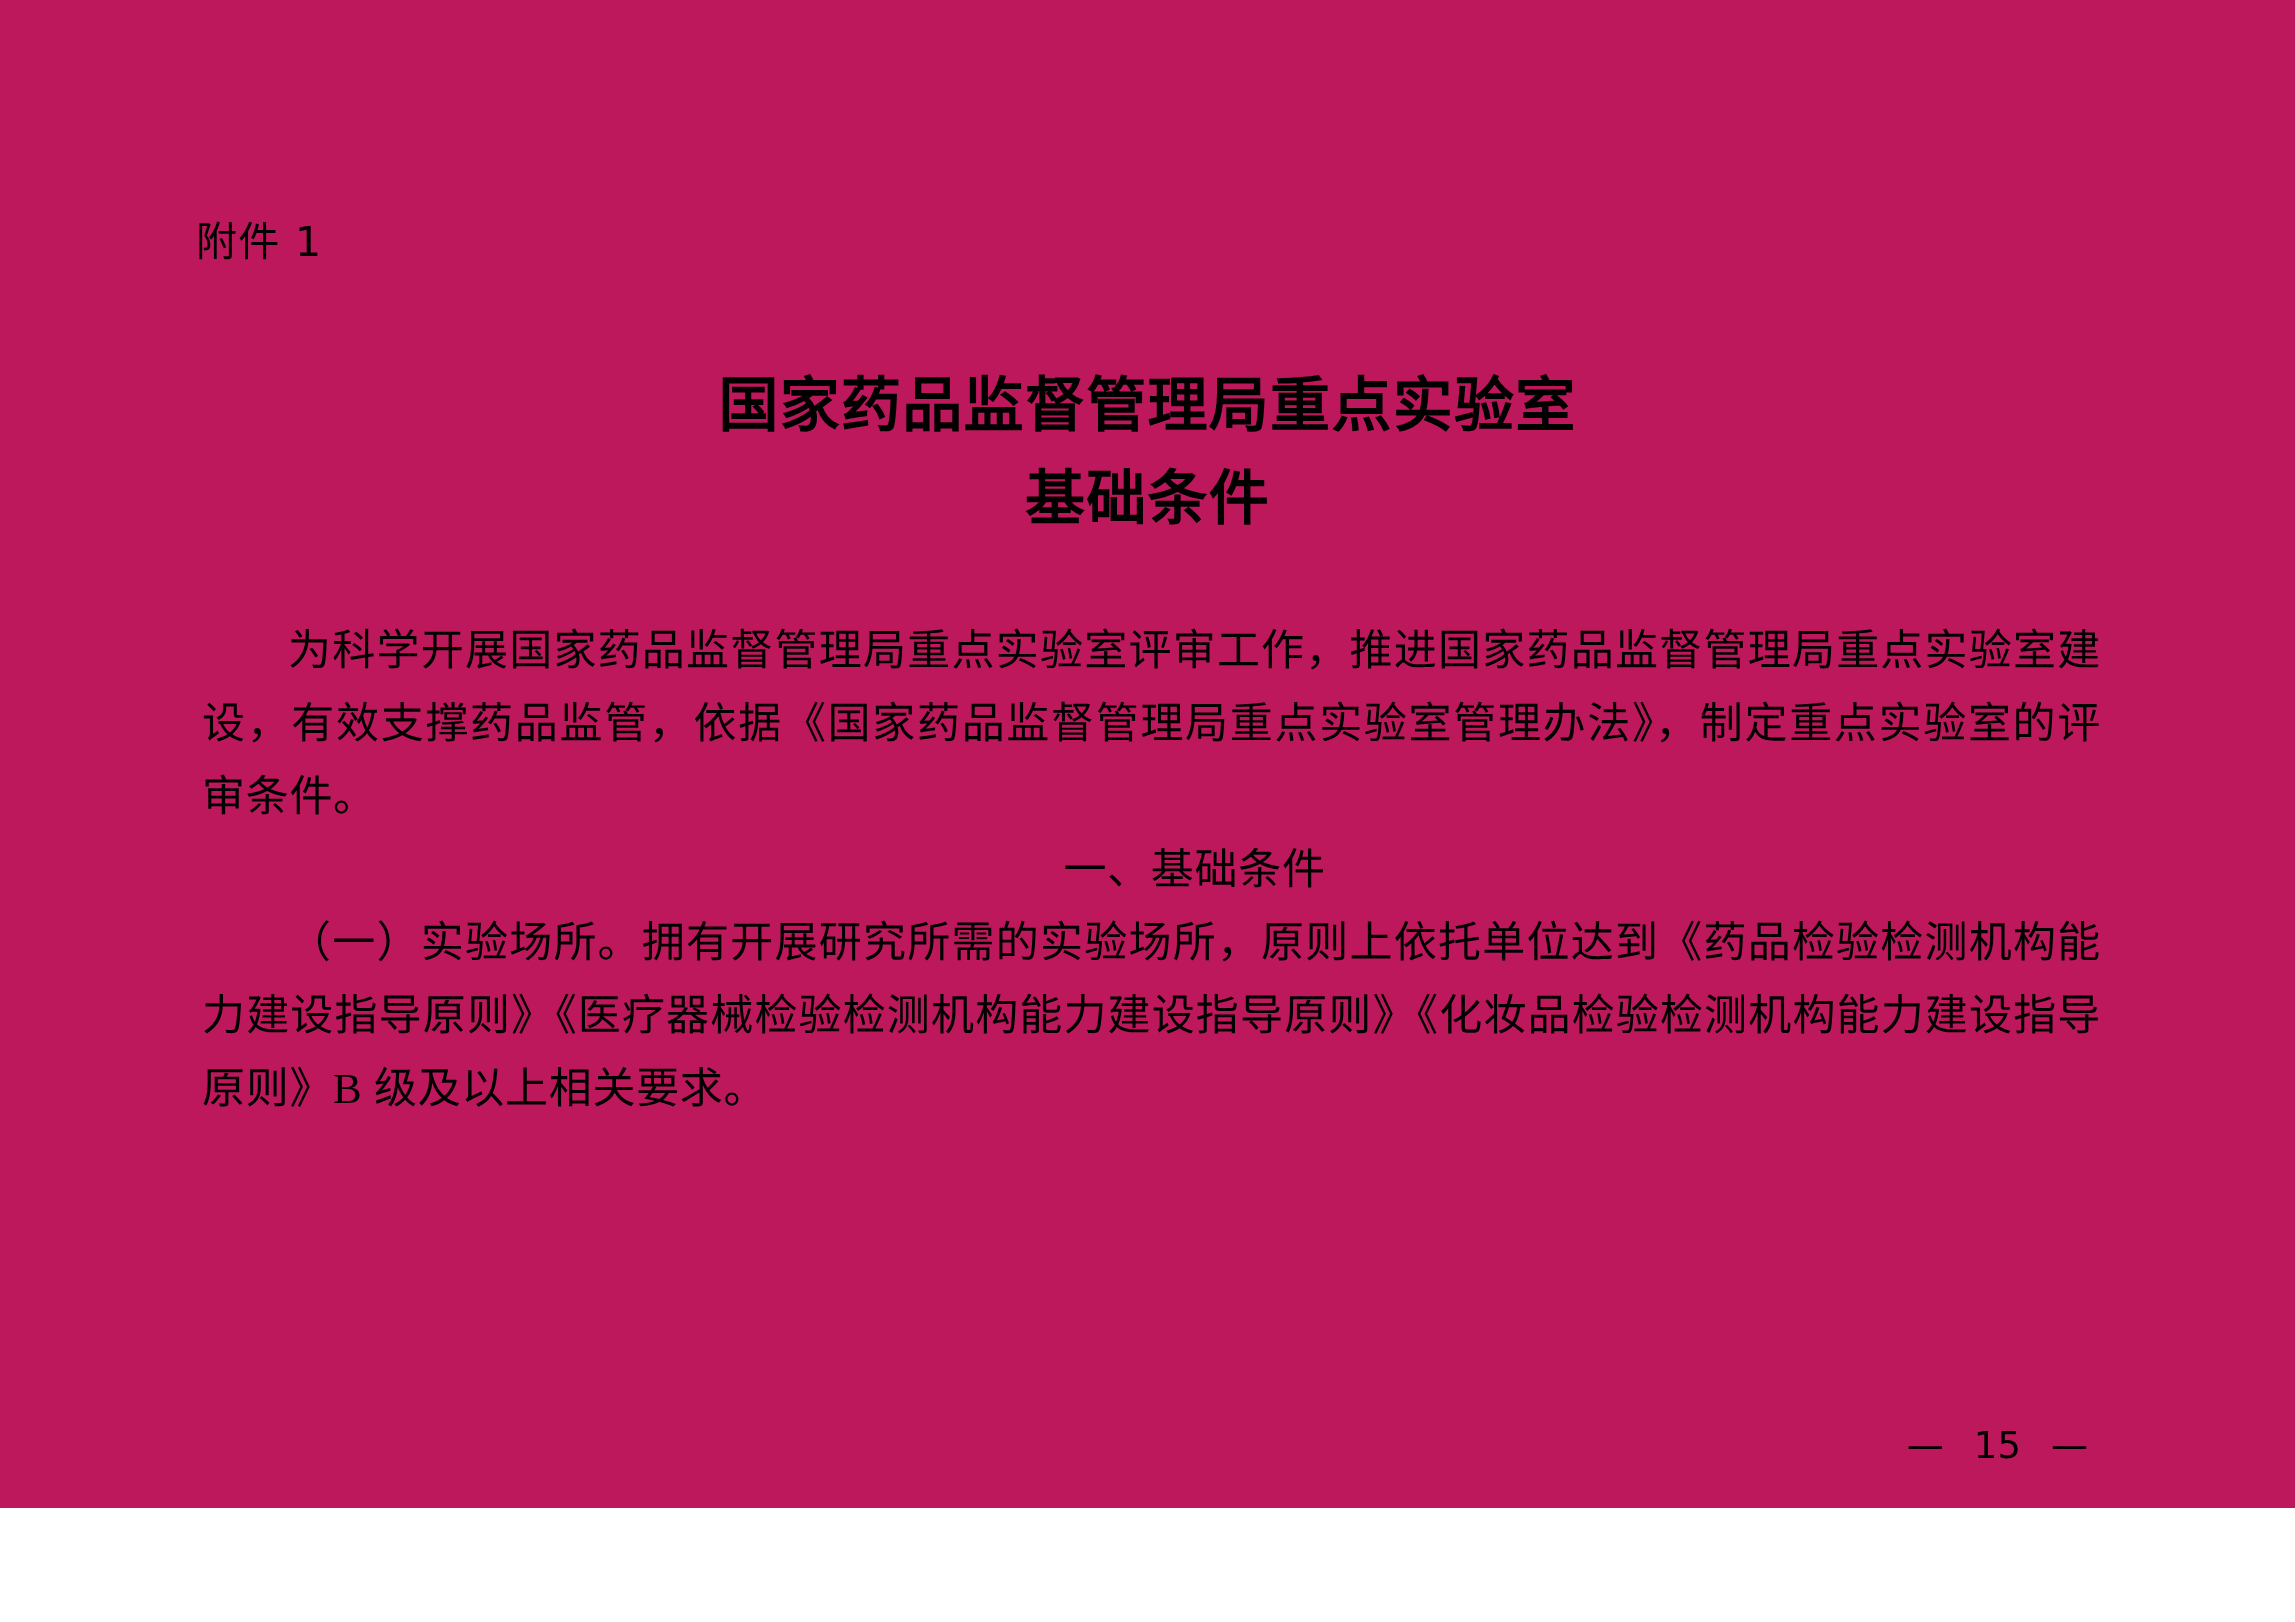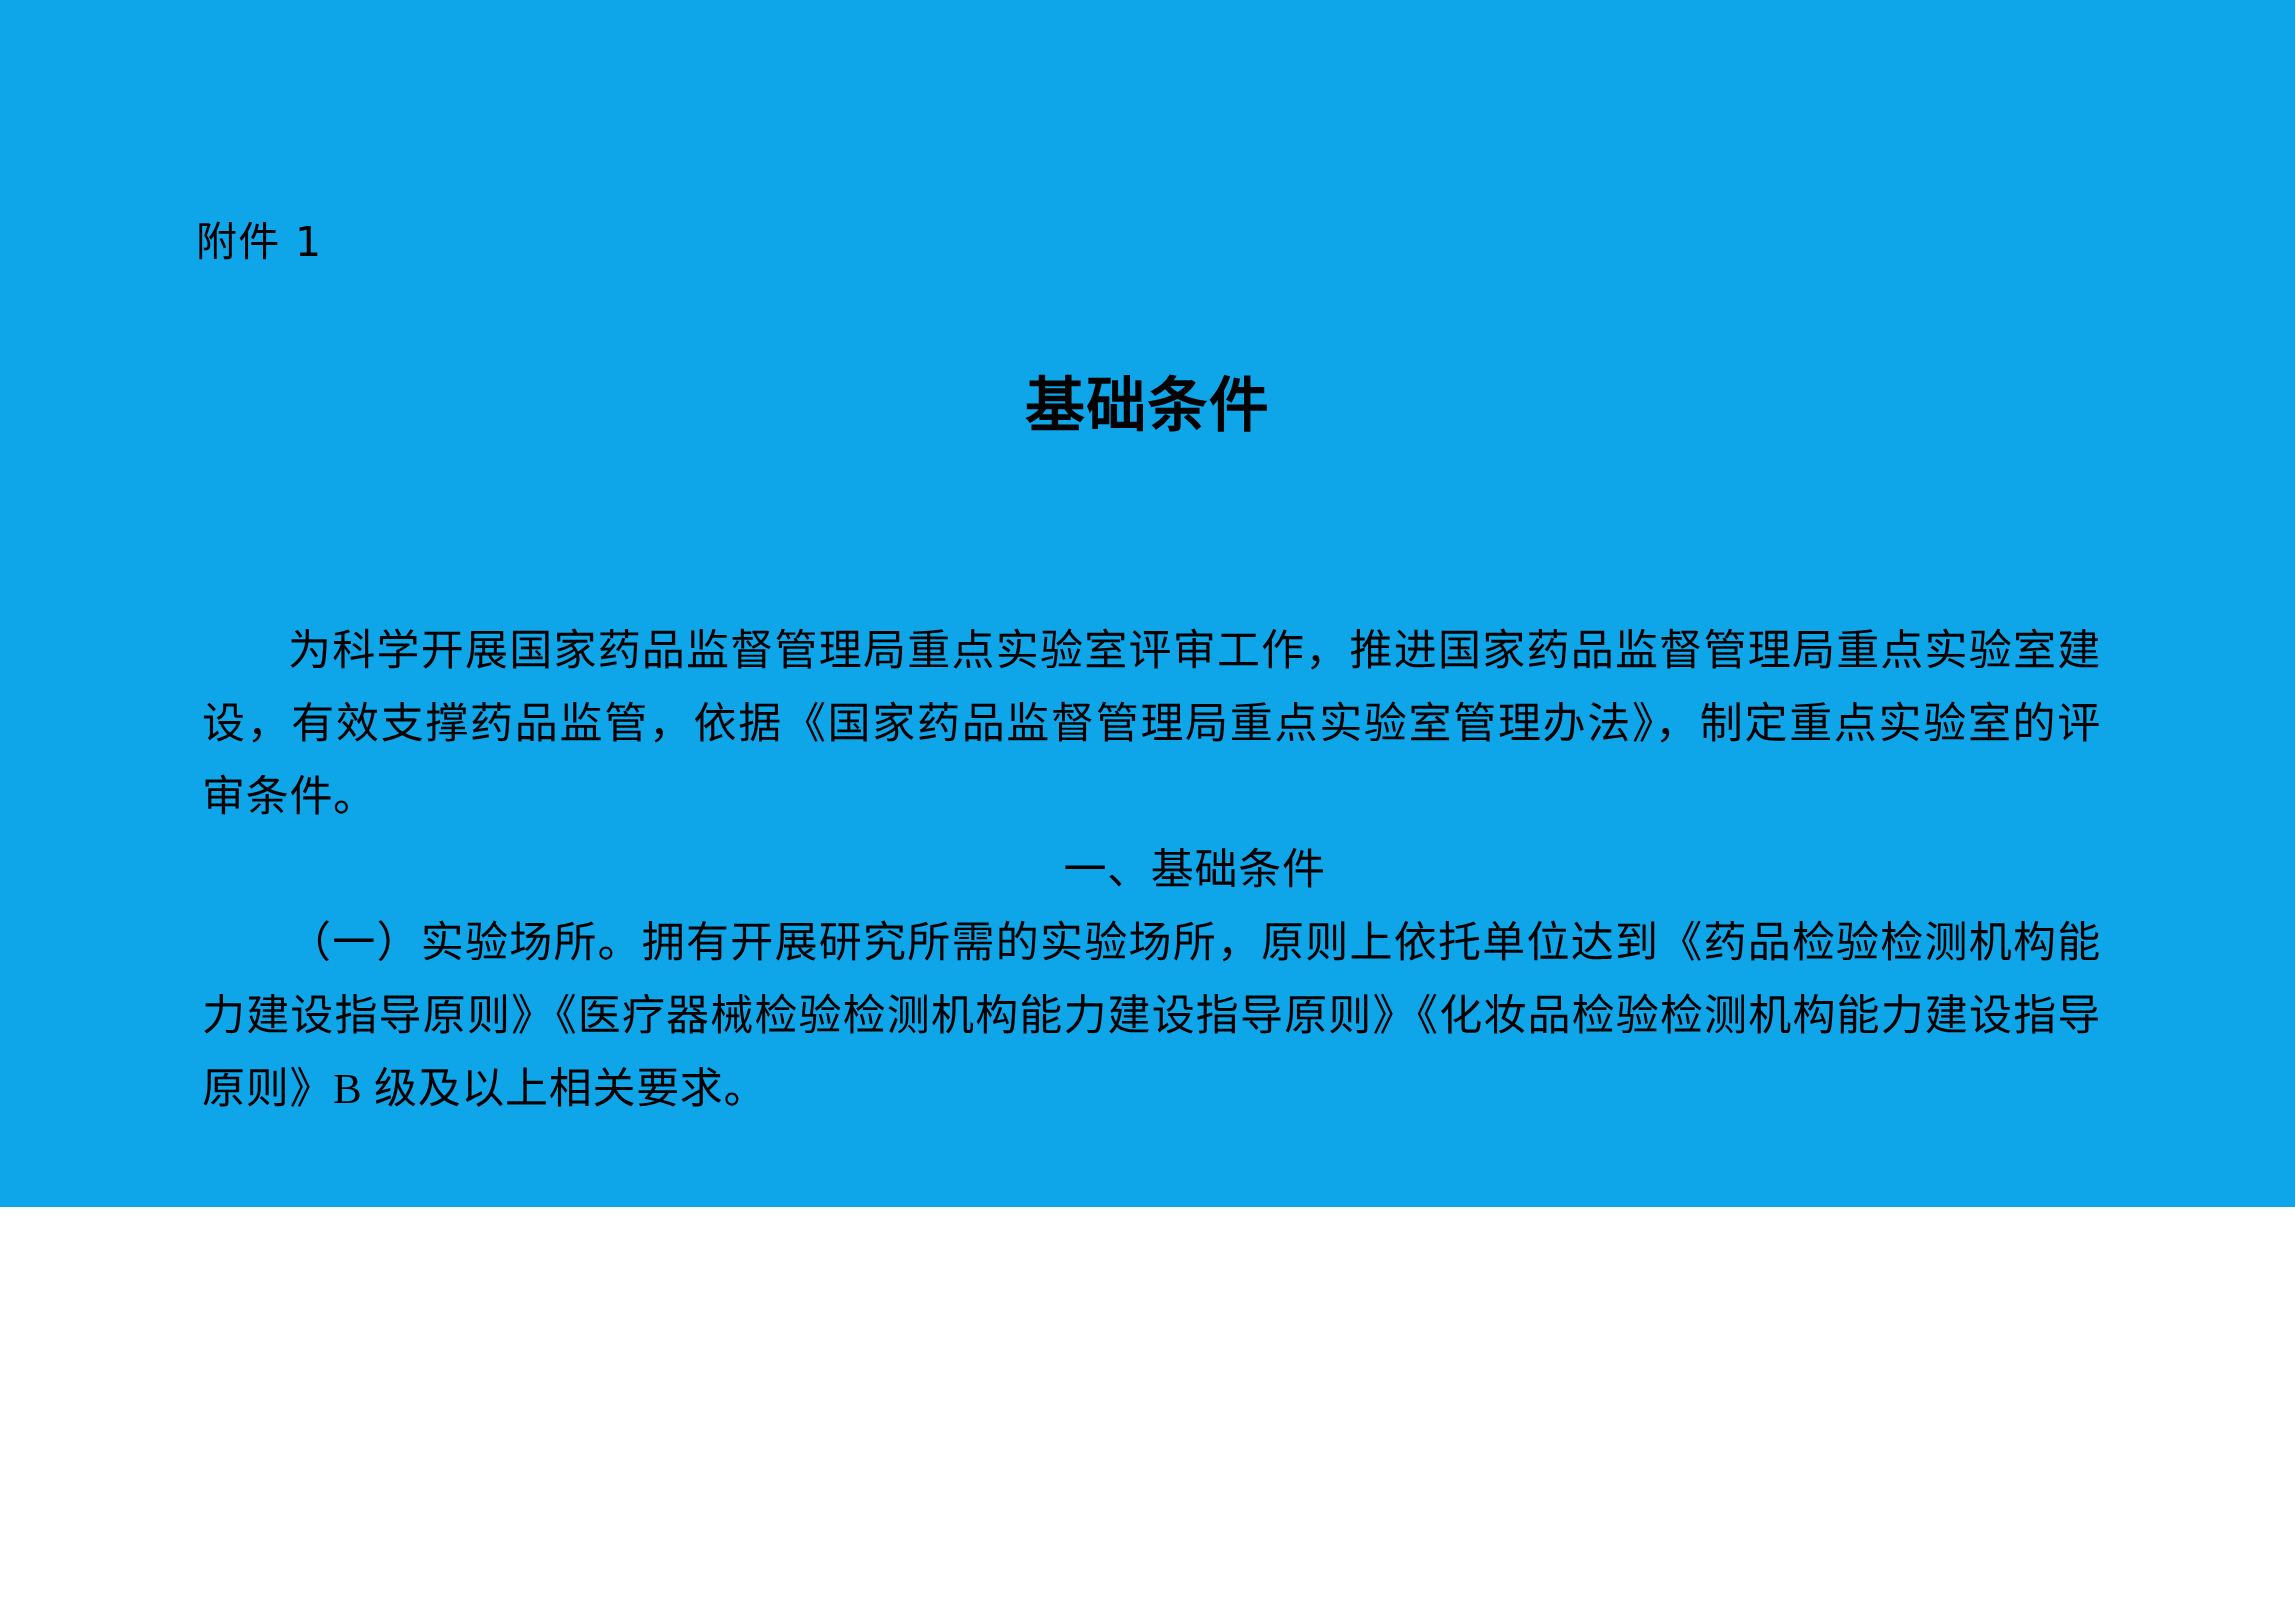--- a/index.html
+++ b/index.html
@@ -9,22 +9,22 @@
   }
   body {
     width: 2295px;
     height: 1623px;
     font-family: "Liberation Serif", "DejaVu Serif", serif;
     color: #000000;
   }
   .page {
     position: relative;
     width: 2295px;
-    height: 1207px;
-    background: #0ea5e9;
+    height: 1508px;
+    background: #be185d;
     overflow: hidden;
   }
   .attachment-label {
     position: absolute;
     left: 196px;
     top: 216px;
     font-family: "DejaVu Sans", "Liberation Sans", sans-serif;
     font-size: 41px;
     line-height: 52px;
     letter-spacing: 1.3px;
@@ -85,20 +85,21 @@
   }
 </style>
 </head>
 <body>
 
 <div class="page">
 
   <div class="attachment-label">附件 1</div>
 
   <div class="doc-title">
+    <div>国家药品监督管理局重点实验室</div>
     <div>基础条件</div>
   </div>
 
   <div class="content">
 
     <p>为科学开展国家药品监督管理局重点实验室评审工作，推进国家药品监督管理局重点实验室建设，有效支撑药品监管，依据《国家药品监督管理局重点实验室管理办法》，制定重点实验室的评审条件。</p>
 
     <h2 class="section-heading">一、基础条件</h2>
 
     <p><span class="lead">（一）实验场所。</span><span>拥有开展研究所需的实验场所，原则上依托单位达到《药品检验检测机构能力建设指导原则》《医疗器械检验检测机构能力建设指导原则》《化妆品检验检测机构能力建设指导原则》B 级及以上相关要求。</span></p>

